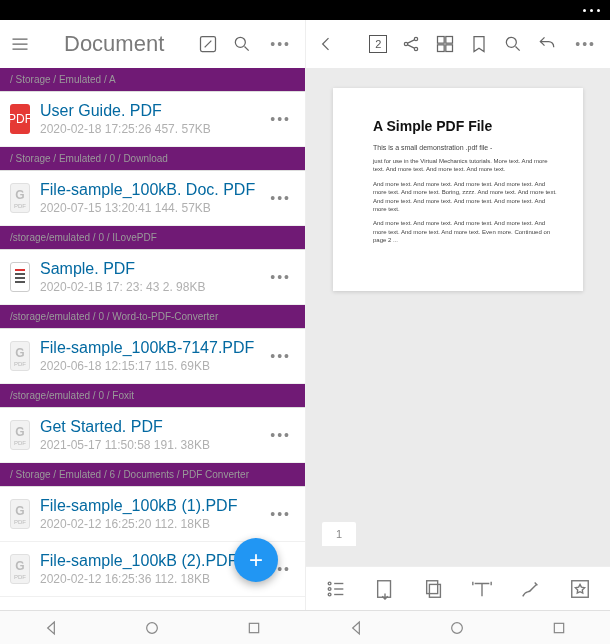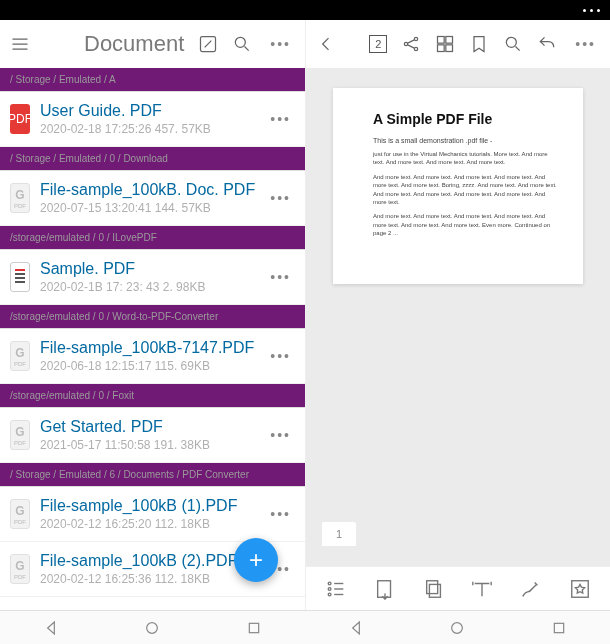--- a/index.html
+++ b/index.html
@@ -5,21 +5,21 @@
 * { margin: 0; padding: 0; box-sizing: border-box; }
 body { font-family: -apple-system, sans-serif; width: 610px; height: 644px; overflow: hidden; background: #fff; color: #333; }
 .screen { display: flex; flex-direction: column; height: 644px; }
 .status-bar { height: 20px; background: #000; display: flex; justify-content: flex-end; align-items: center; padding: 0 10px; gap: 4px; }
 .status-bar .dot { width: 3px; height: 3px; background: #fff; border-radius: 50%; }
 .main { flex: 1; display: flex; overflow: hidden; }
 .left-panel { width: 306px; display: flex; flex-direction: column; border-right: 1px solid #eee; overflow: hidden; }
 .right-panel { flex: 1; display: flex; flex-direction: column; background: #f5f5f5; }
 
 .lp-header { height: 48px; display: flex; align-items: center; padding: 0 10px; gap: 14px; background: #fff; }
-.lp-title { flex: 1; text-align: right; font-size: 22px; color: #7a7a7a; font-weight: 400; }
+.lp-title { flex: 1; text-align: center; font-size: 22px; color: #7a7a7a; font-weight: 400; }
 .icon { width: 20px; height: 20px; display: inline-flex; align-items: center; justify-content: center; color: #666; }
 .icon svg { width: 100%; height: 100%; stroke: currentColor; fill: none; stroke-width: 1.5; }
 
 .section-header { background: #701a75; color: #9a9a9a; font-size: 10px; padding: 6px 10px; border-bottom: 1px solid #ddd; }
 .file-list { flex: 1; overflow-y: auto; }
 .file-row { display: flex; align-items: center; padding: 10px 10px; gap: 10px; background: #fff; border-bottom: 1px solid #f0f0f0; }
 .file-icon { width: 20px; height: 30px; display: flex; align-items: center; justify-content: center; font-size: 12px; border-radius: 3px; flex-shrink: 0; }
 .file-icon.red { background: #e53935; color: #fff; }
 .file-icon.gray { background: #f2f2f2; color: #bbb; border: 1px solid #e0e0e0; position: relative; }
 .file-icon.gray::before { content: "G"; font-size: 12px; color: #bbb; font-weight: bold; position: absolute; top: 4px; }
@@ -31,21 +31,21 @@
 .file-meta { font-size: 12px; color: #b0b0b0; margin-top: 2px; }
 .more-dots { color: #888; letter-spacing: 2px; font-size: 14px; cursor: pointer; padding: 0 4px; }
 
 .fab { position: absolute; left: 234px; top: 538px; width: 44px; height: 44px; border-radius: 50%; background: #2196f3; color: #fff; display: flex; align-items: center; justify-content: center; font-size: 24px; box-shadow: 0 3px 8px rgba(0,0,0,0.3); cursor: pointer; z-index: 10; }
 
 .rp-header { height: 48px; display: flex; align-items: center; padding: 0 10px; gap: 14px; background: #fff; justify-content: space-between; }
 .rp-header .left-icons, .rp-header .right-icons { display: flex; align-items: center; gap: 14px; }
 .page-box { border: 1.5px solid #555; width: 18px; height: 18px; display: flex; align-items: center; justify-content: center; font-size: 11px; color: #555; }
 
 .doc-view { flex: 1; background: #ebebeb; display: flex; flex-direction: column; align-items: center; padding: 20px 10px; overflow: hidden; }
-.doc-page { background: #fff; width: 250px; padding: 23px 26px 40px 40px; box-shadow: 0 1px 4px rgba(0,0,0,0.15); }
+.doc-page { background: #fff; width: 250px; padding: 30px 26px 40px 40px; box-shadow: 0 1px 4px rgba(0,0,0,0.15); }
 .doc-title { font-size: 14px; font-weight: bold; color: #111; margin-bottom: 10px; }
 .doc-sub { font-size: 7px; color: #444; margin-bottom: 6px; }
 .doc-para { font-size: 6px; color: #444; line-height: 1.4; margin-bottom: 6px; }
 
 .page-tab { align-self: flex-start; margin-top: auto; background: #fff; padding: 6px 14px; font-size: 11px; color: #888; border-radius: 2px 2px 0 0; margin-left: 6px; }
 
 .rp-tools { height: 44px; background: #fff; display: flex; align-items: center; justify-content: space-around; padding: 0 6px; border-top: 1px solid #eee; }
 .tool-icon { width: 22px; height: 22px; display: flex; align-items: center; justify-content: center; color: #777; }
 .tool-icon svg { width: 100%; height: 100%; stroke: currentColor; fill: none; stroke-width: 1.5; }
 

